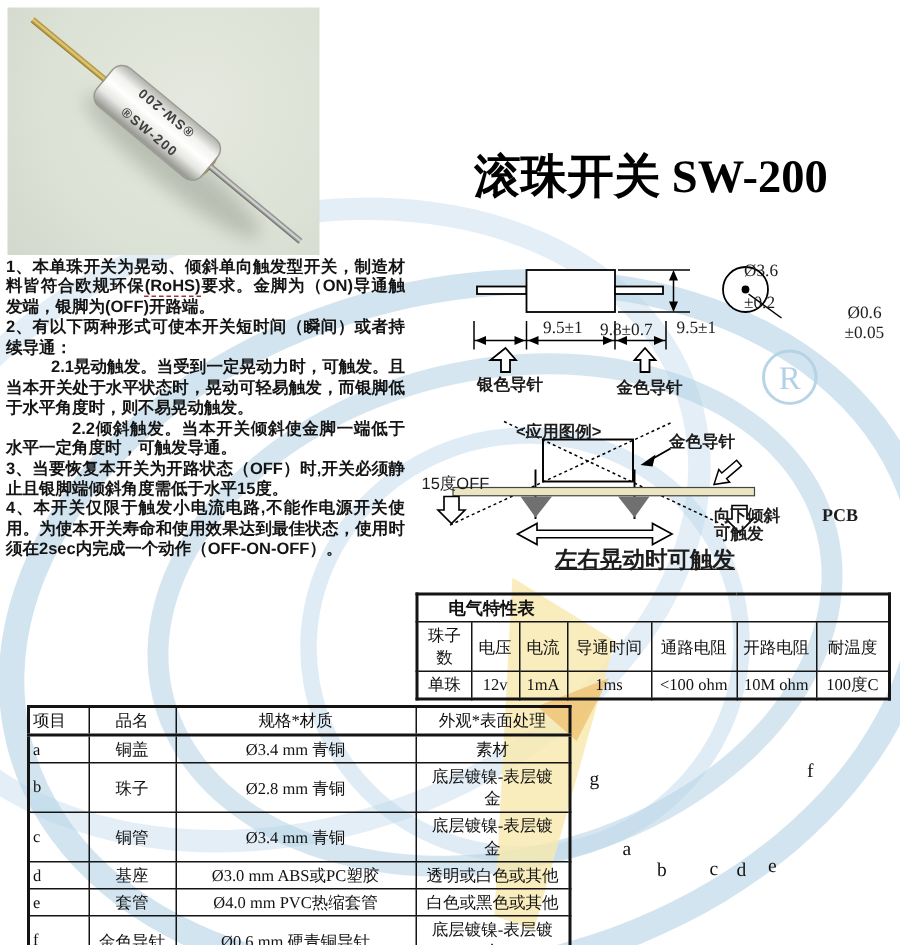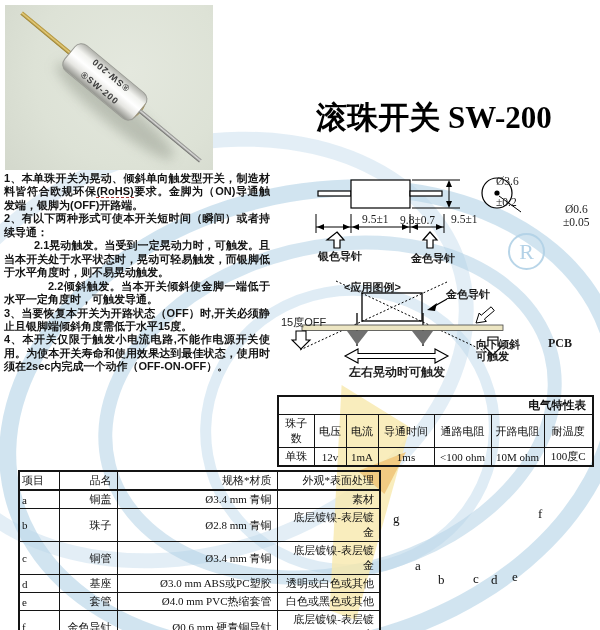--- a/index.html
+++ b/index.html
@@ -59,25 +59,25 @@
   .dlabel { position:absolute; font-size:11px; font-weight:600; color:#1d1d1d; white-space:nowrap; }
   .dlabel.c { text-align:center; }
   .sv { position:absolute; }
   .serifnum { font-family:"Liberation Serif", serif; font-weight:normal; font-size:11.5px;padding-left:44px; }
 
   
   table { border-collapse:collapse; background:transparent; }
   .etable { position:absolute; left:277px; top:395px; border:2px solid #141414;
             font-family:"Liberation Serif", serif; font-size:11px; table-layout:fixed; }
   .etable td { border:1px solid #141414; text-align:center; padding:1px 1px; height:18px; }
-  .etable td.ttl { text-align:right; padding:1px 6px; font-weight:bold; font-size:11.5px; height:16px;
+  .etable td.ttl { text-align:left; padding:1px 20px; font-weight:bold; font-size:11.5px; height:16px;
                    font-family:"Liberation Sans", sans-serif; }
   .ptable { position:absolute; left:18px; top:470px; border:2px solid #141414;
             font-family:"Liberation Serif", serif; font-size:11px; table-layout:fixed; }
-  .ptable td, .ptable th { border:1px solid #141414; padding:1px 5px; height:18px; font-weight:normal; text-align:right; }
+  .ptable td, .ptable th { border:1px solid #141414; padding:1px 5px; height:18px; font-weight:normal; text-align:center; }
   .ptable .cc { text-align:left; padding:1px 2px; }
   .ptable tr.hd td { border-bottom:2px solid #141414; }
 
   
   .mbox { position:absolute; left:380px; top:470px; width:213px; height:145px; border:2px solid #141414; }
   .mtitle { position:absolute; left:8px; top:4px; font-size:11.5px; font-weight:bold; color:#111; }
   .mletter { position:absolute; font-family:"Liberation Serif", serif; font-size:13px; color:#111; }
 </style>
 </head>
 <body>
@@ -170,21 +170,21 @@
       <polygon points="427,310 437,303 435,311" fill="#000"></polygon>
       <polygon points="476,323 486.4,321.4 484.4,319.1 494.3,310.6 491.1,306.8 481.2,315.3 479.2,313" fill="#fff" stroke="#000" stroke-width="1"></polygon>
       <polygon points="296,331 306,331 306,340 310,340 301,349 292,340 296,340" fill="#fff" stroke="#000" stroke-width="1.1"></polygon>
       <polygon points="488,337 498,337 498,346 502,346 493,355 484,346 488,346" fill="#fff" stroke="#000" stroke-width="1.1"></polygon>
     </svg>
     <span class="dlabel" style="left:344px;top:280px;">&lt;应用图例&gt;</span>
     <span class="dlabel" style="left:446px;top:287px;">金色导针</span>
     <span class="dlabel serifnum" style="left:504px;top:288px;font-weight:bold;font-size:12px;margin-top:48px;">PCB</span>
     <span class="dlabel" style="left:281px;top:315px;font-weight:normal;">15度OFF</span>
     <span class="dlabel" style="left:476px;top:338px;width:48px;white-space:normal;line-height:12px;">向下倾斜可触发</span>
-    <span class="dlabel" style="left:349px;top:364px;font-size:12px;">左右晃动时可触发</span>
+    <span class="dlabel" style="left:370px;top:364px;font-size:15px;text-decoration:underline;">左右晃动时可触发</span>
 
     <table class="etable">
       <colgroup>
         <col style="width:36px">
           <col style="width:32px">
           <col style="width:32px">
           <col style="width:56px">
         <col style="width:57px">
           <col style="width:53px">
           <col style="width:49px">

